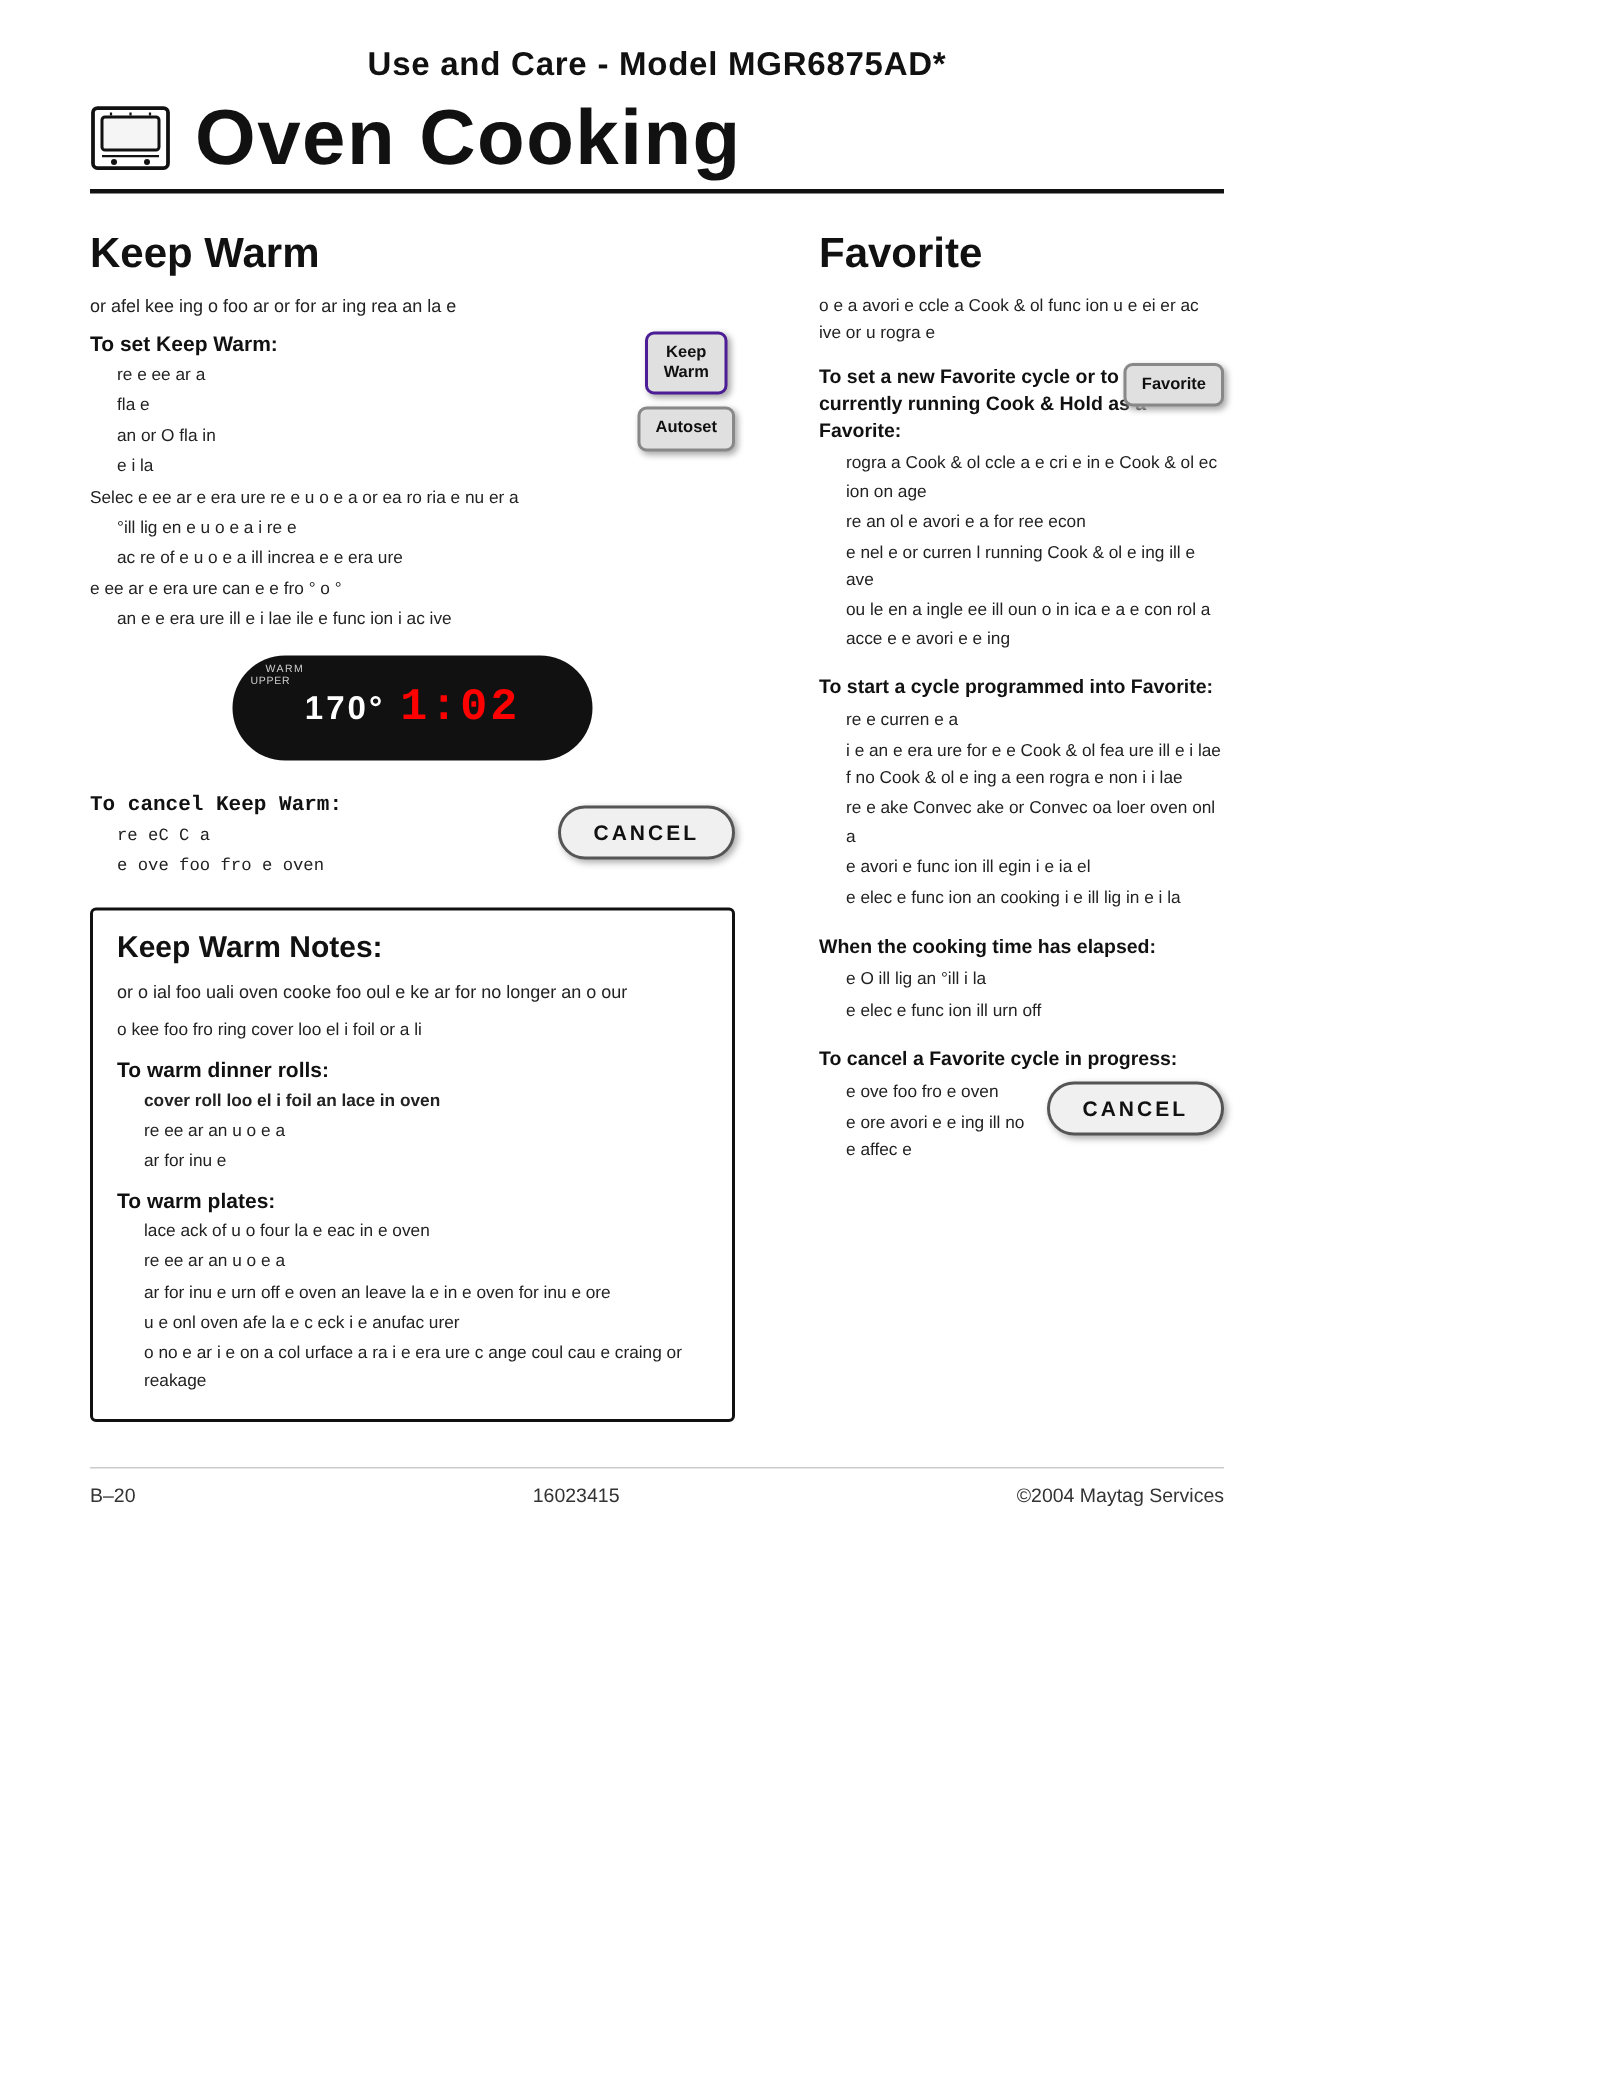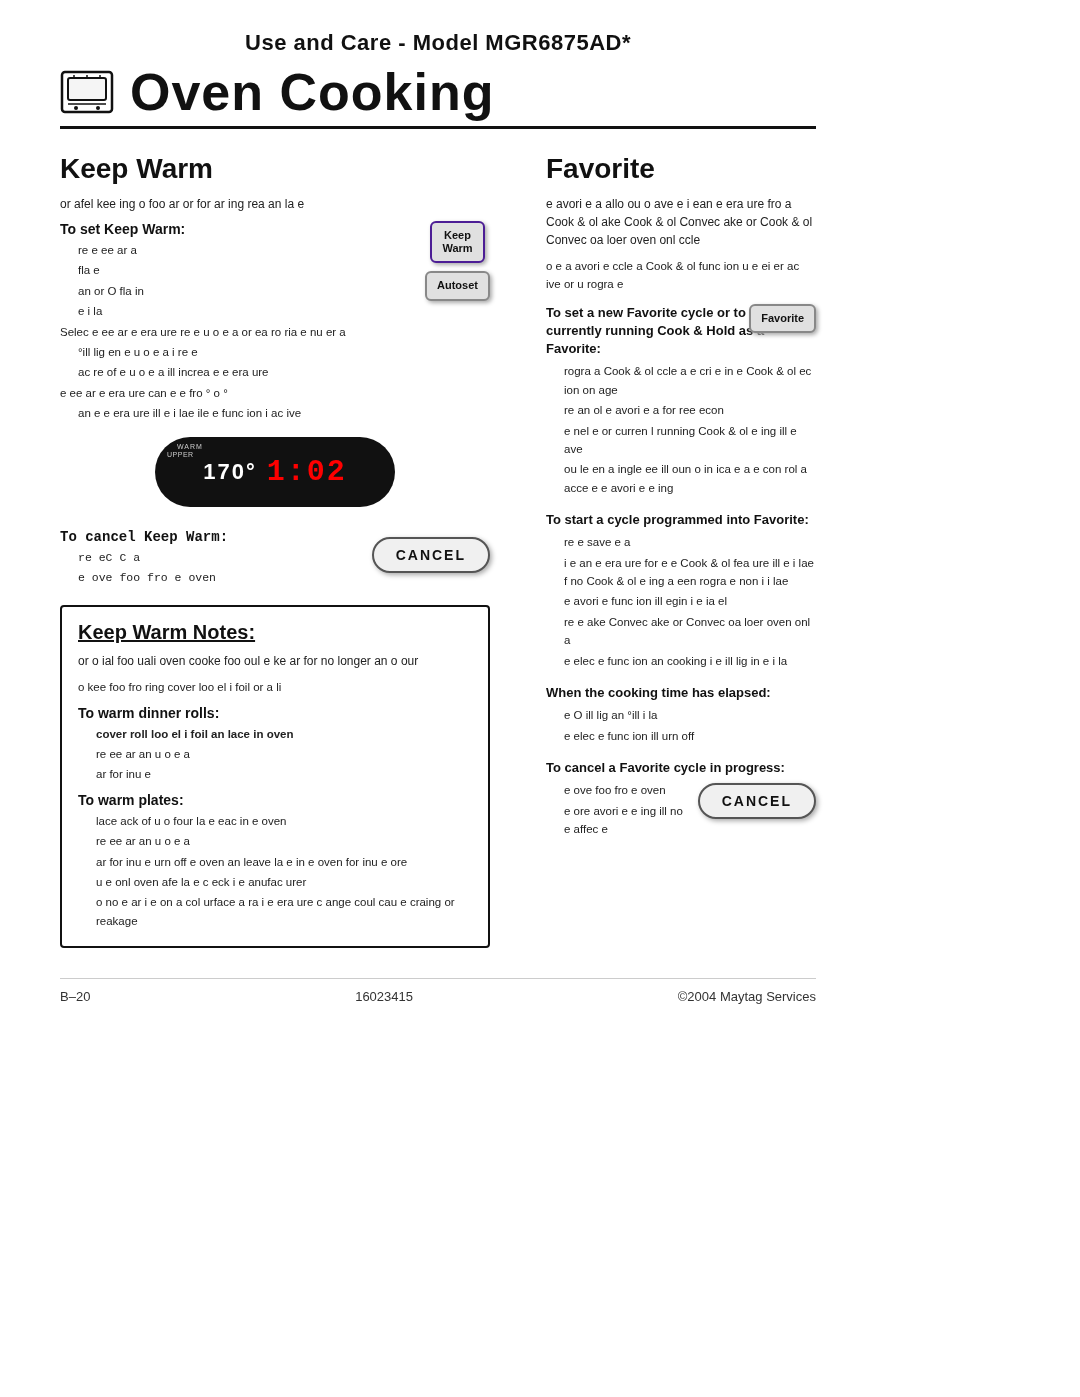--- a/index.html
+++ b/index.html
@@ -182,21 +182,20 @@
       border: 2px solid #111;
       border-radius: 4px;
       padding: 14px 16px;
       margin-top: 16px;
       background: #fff;
     }
     .notes-title {
       font-size: 20px;
       font-weight: bold;
       margin-bottom: 8px;
-      text-decoration: underline;
     }
     .favorite-section {
       position: relative;
     }
     .btn-favorite {
       background: #e0e0e0;
       border: 2px solid #888;
       border-radius: 6px;
       padding: 6px 10px;
       font-size: 11px;
@@ -315,40 +314,39 @@
           <div class="body-text-indent">u e onl oven afe la e c eck i e anufac urer</div>
           <div class="body-text-indent">o no e ar i e on a col urface a ra i e era ure c ange coul cau e craing or reakage</div>
         </div>
 
       </div>
     </div>
 
     <div class="right-col">
       <div class="favorite-section">
         <div class="section-title">Favorite</div>
-        <p class="section-intro">e avori e a allo ou o ave e i ean e era ure fro a Cook &amp; ol ake Cook &amp; ol Convec ake or Cook &amp; ol Convec oa loer oven onl ccle</p>
         <p class="body-text">o e a avori e ccle a Cook &amp; ol func ion u e ei er ac ive or u rogra e</p>
 
         <div style="position:relative;margin-top:10px;">
           <div style="position:absolute;right:0;top:0;">
             <div class="btn-favorite">Favorite</div>
           </div>
           <div class="subsection-title" style="max-width:370px;font-size:13px;font-weight:bold;line-height:1.4;margin-bottom:4px;">To set a new Favorite cycle or to save a currently running Cook &amp; Hold as a Favorite:</div>
           <div class="body-text-indent">rogra a Cook &amp; ol ccle a e cri e in e Cook &amp; ol ec ion on age</div>
           <div class="body-text-indent">re an ol e avori e a for ree econ</div>
           <div class="body-text-indent">e nel e or curren l running Cook &amp; ol e ing ill e ave</div>
           <div class="body-text-indent">ou le en a ingle ee ill oun o in ica e a e con rol a acce e e avori e e ing</div>
         </div>
 
         <div style="margin-top:14px;">
           <div class="subsection-title" style="font-size:13px;font-weight:bold;line-height:1.4;margin-bottom:4px;">To start a cycle programmed into Favorite:</div>
-          <div class="body-text-indent">re e save e a</div>
+          <div class="body-text-indent">re e curren e a</div>
           <div class="body-text-indent">i e an e era ure for e e Cook &amp; ol fea ure ill e i lae f no Cook &amp; ol e ing a een rogra e non i i lae</div>
+          <div class="body-text-indent">re e ake Convec ake or Convec oa loer oven onl a</div>
           <div class="body-text-indent">e avori e func ion ill egin i e ia el</div>
-          <div class="body-text-indent">re e ake Convec ake or Convec oa loer oven onl a</div>
           <div class="body-text-indent">e elec e func ion an cooking i e ill lig in e i la</div>
         </div>
 
         <div style="margin-top:14px;">
           <div class="subsection-title" style="font-size:13px;font-weight:bold;line-height:1.4;margin-bottom:4px;">When the cooking time has elapsed:</div>
           <div class="body-text-indent">e O ill lig an °ill i la</div>
           <div class="body-text-indent">e elec e func ion ill urn off</div>
         </div>
 
         <div style="margin-top:14px;">

